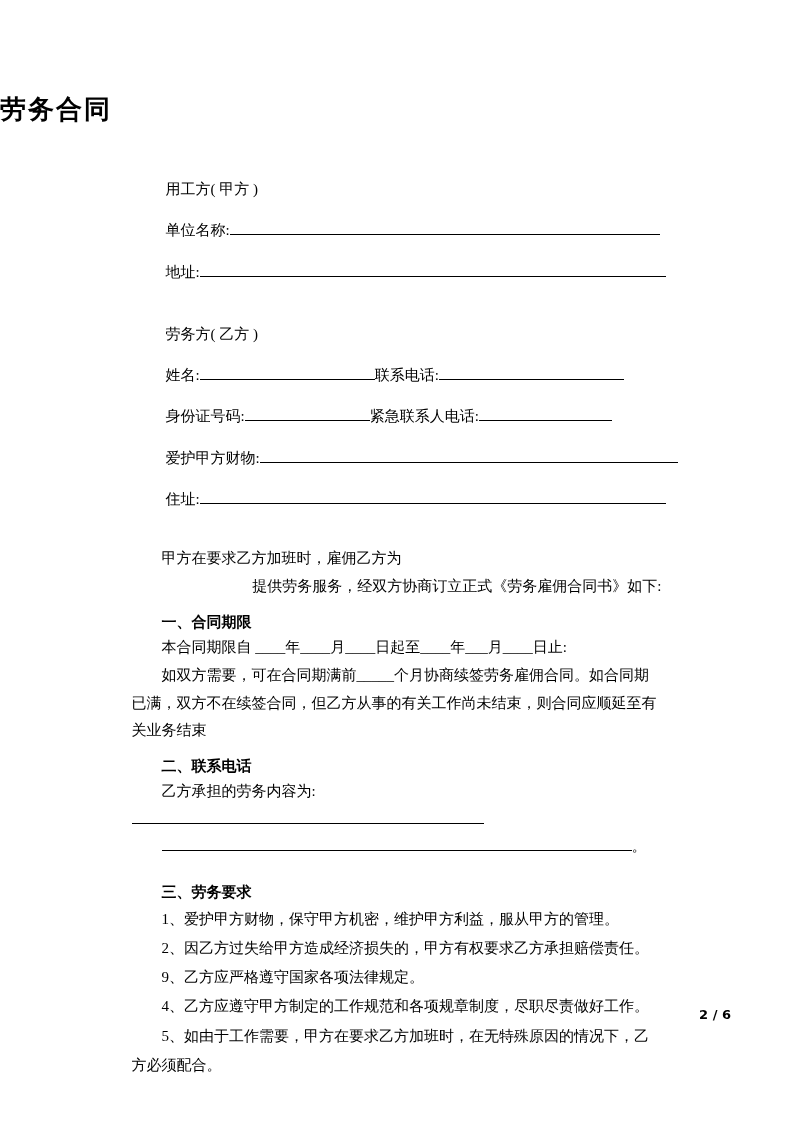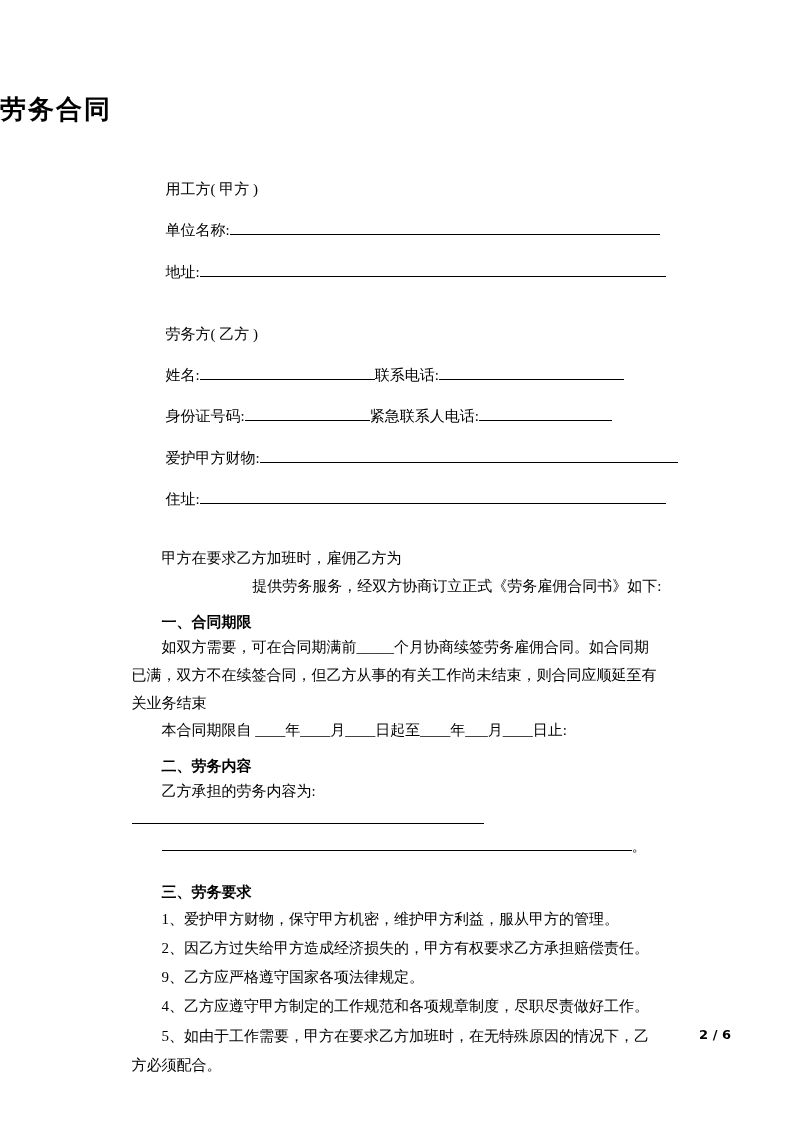--- a/index.html
+++ b/index.html
@@ -80,21 +80,21 @@
   }
   .underline-rest {
     display: inline-block;
     border-bottom: 1px solid #000;
     height: 1.05em;
     vertical-align: baseline;
   }
   .page-num {
     position: absolute;
     right: 62px;
-    bottom: 80px;
+    bottom: 100px;
     font-family: "DejaVu Sans", "Liberation Sans", sans-serif;
     font-weight: bold;
     font-size: 13px;
   }
 </style>
 </head>
 <body>
 
 <div class="page">
 
@@ -133,26 +133,26 @@
     </div>
 
     <div class="spacer-lg"></div>
 
     <p class="para">甲方在要求乙方加班时，雇佣乙方为</p>
     <p class="para-noindent">提供劳务服务，经双方协商订立正式《劳务雇佣合同书》如下:</p>
 
     <div class="spacer-sm"></div>
 
     <div class="section-head">一、合同期限</div>
+    <p class="para">本合同期限自 ____年____月____日起至____年___月____日止:</p>
     <p class="para">如双方需要，可在合同期满前_____个月协商续签劳务雇佣合同。如合同期已满，双方不在续签合同，但乙方从事的有关工作尚未结束，则合同应顺延至有关业务结束</p>
-    <p class="para">本合同期限自 ____年____月____日起至____年___月____日止:</p>
 
     <div class="spacer-sm"></div>
 
-    <div class="section-head">二、劳务内容</div>
+    <div class="section-head">二、联系电话</div>
     <p class="para">
       <span>乙方承担的劳务内容为:</span><span class="underline-rest" style="width:352px"></span>
     </p>
     <div style="position:relative;padding-left:30px;">
       <span class="underline-rest" style="width:470px"></span><span>。</span>
     </div>
 
     <div class="spacer-md"></div>
 
     <div class="section-head">三、劳务要求</div>

